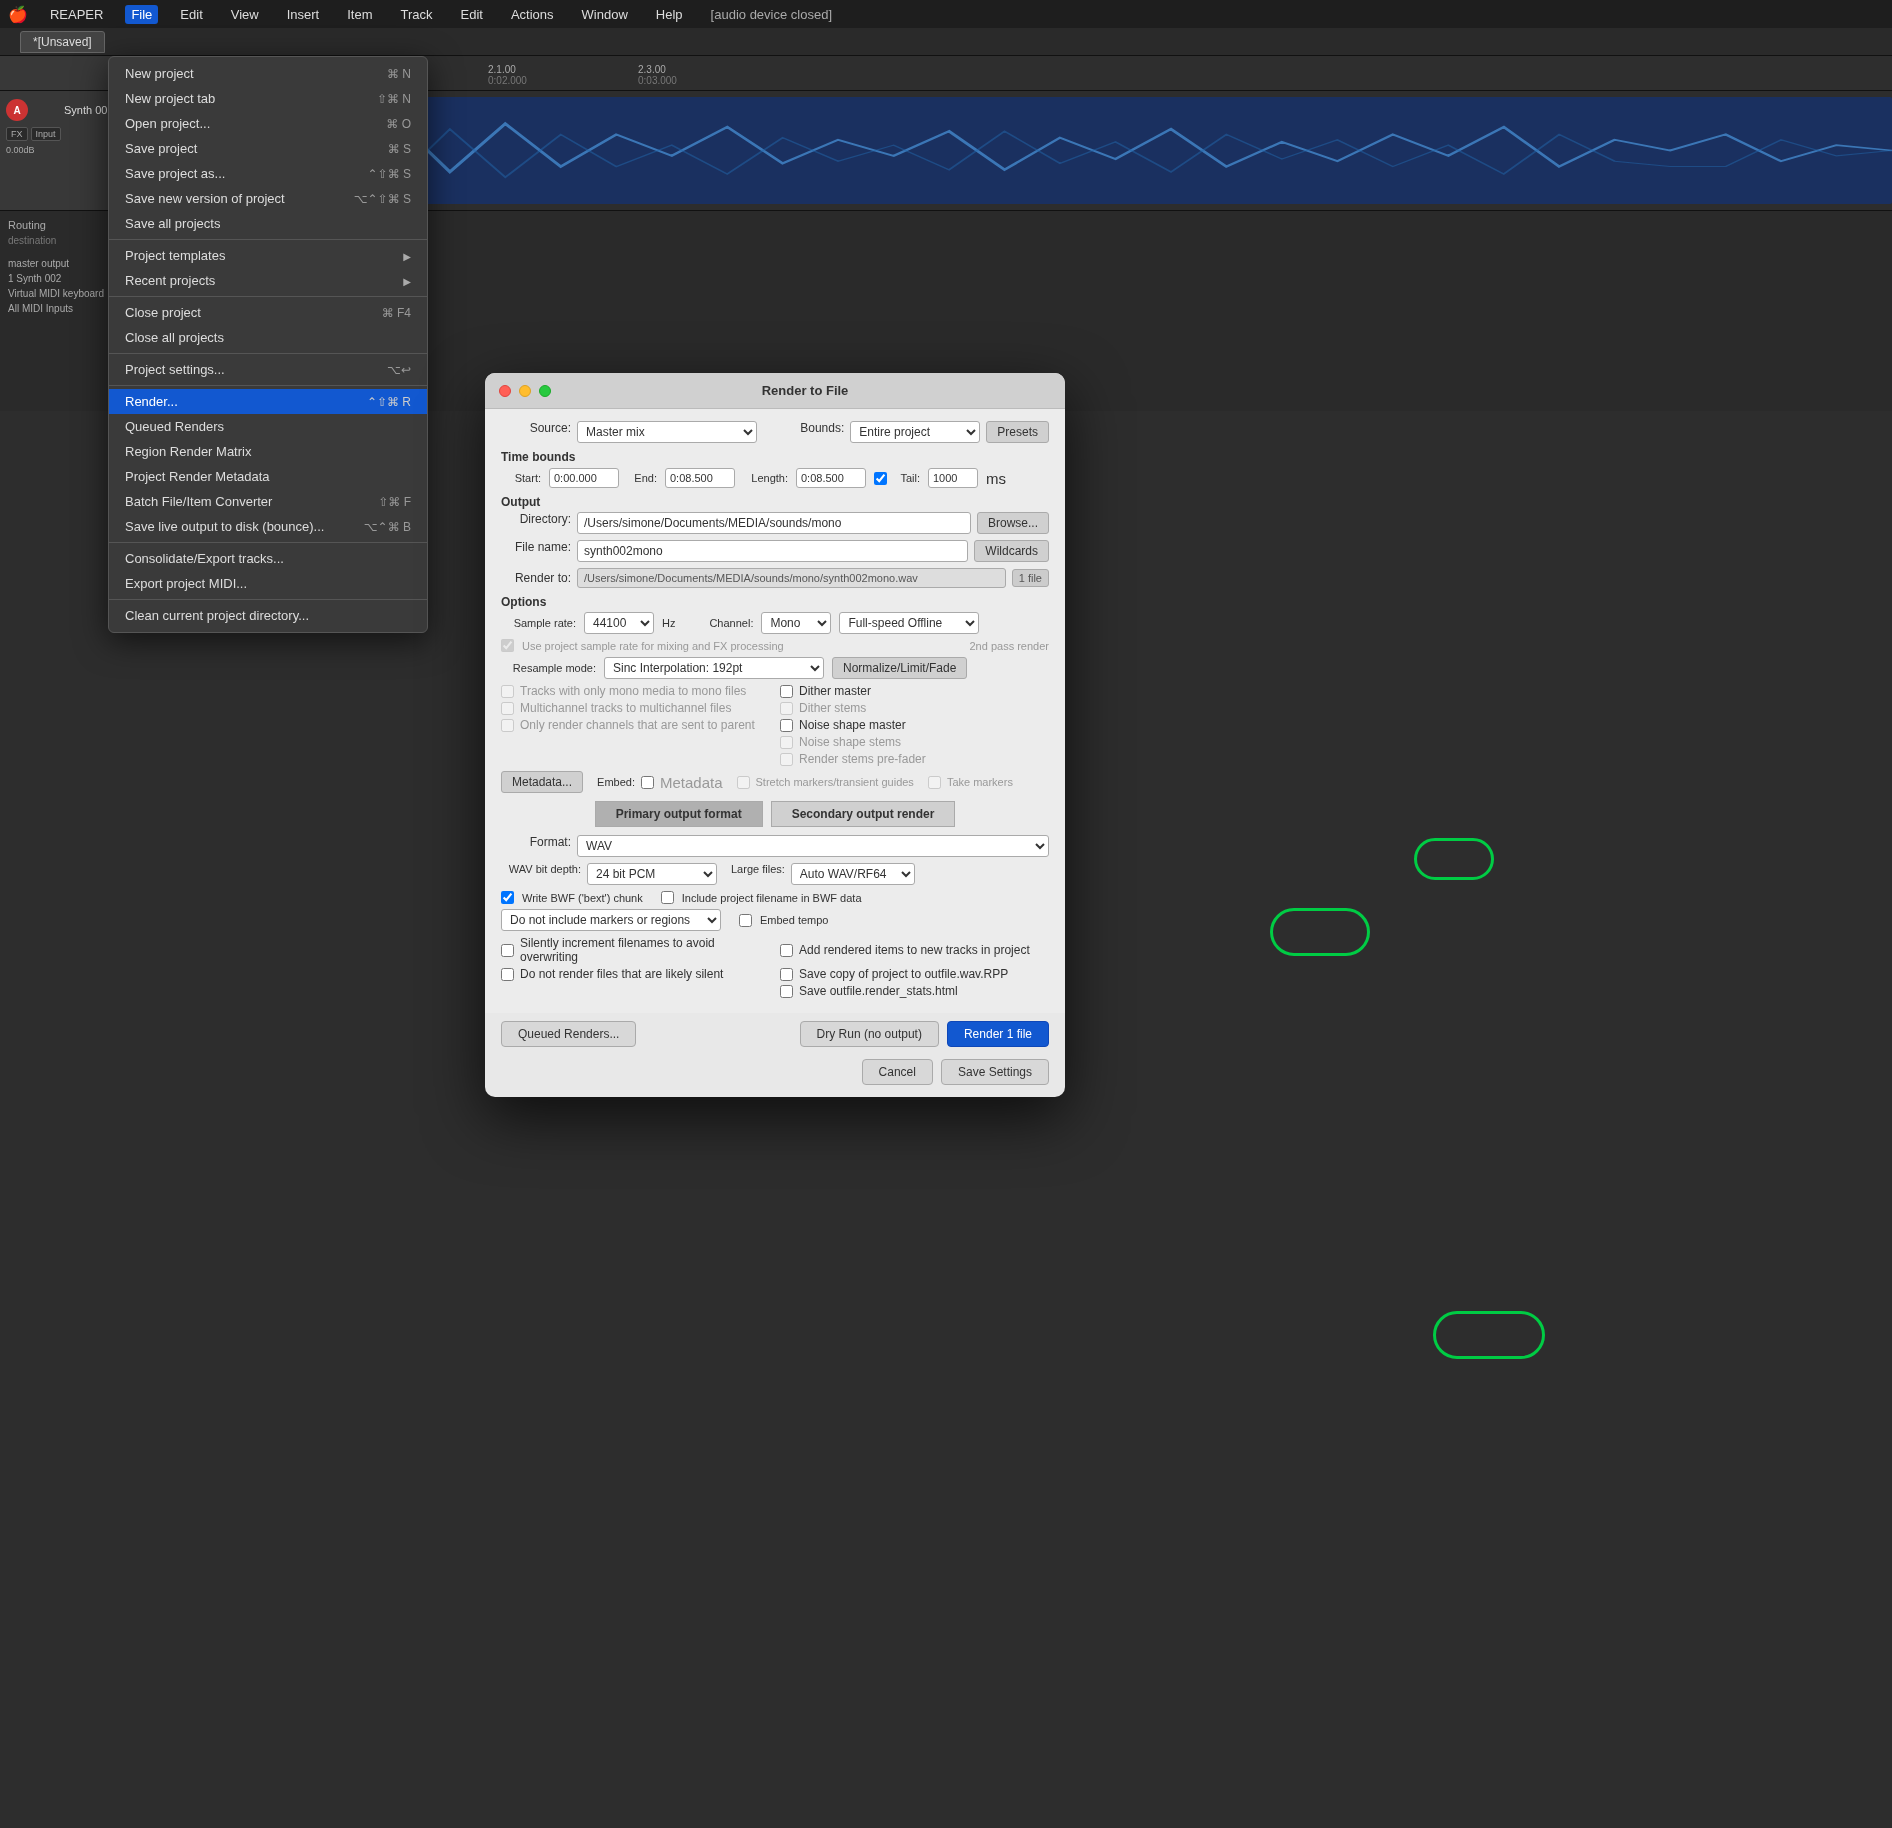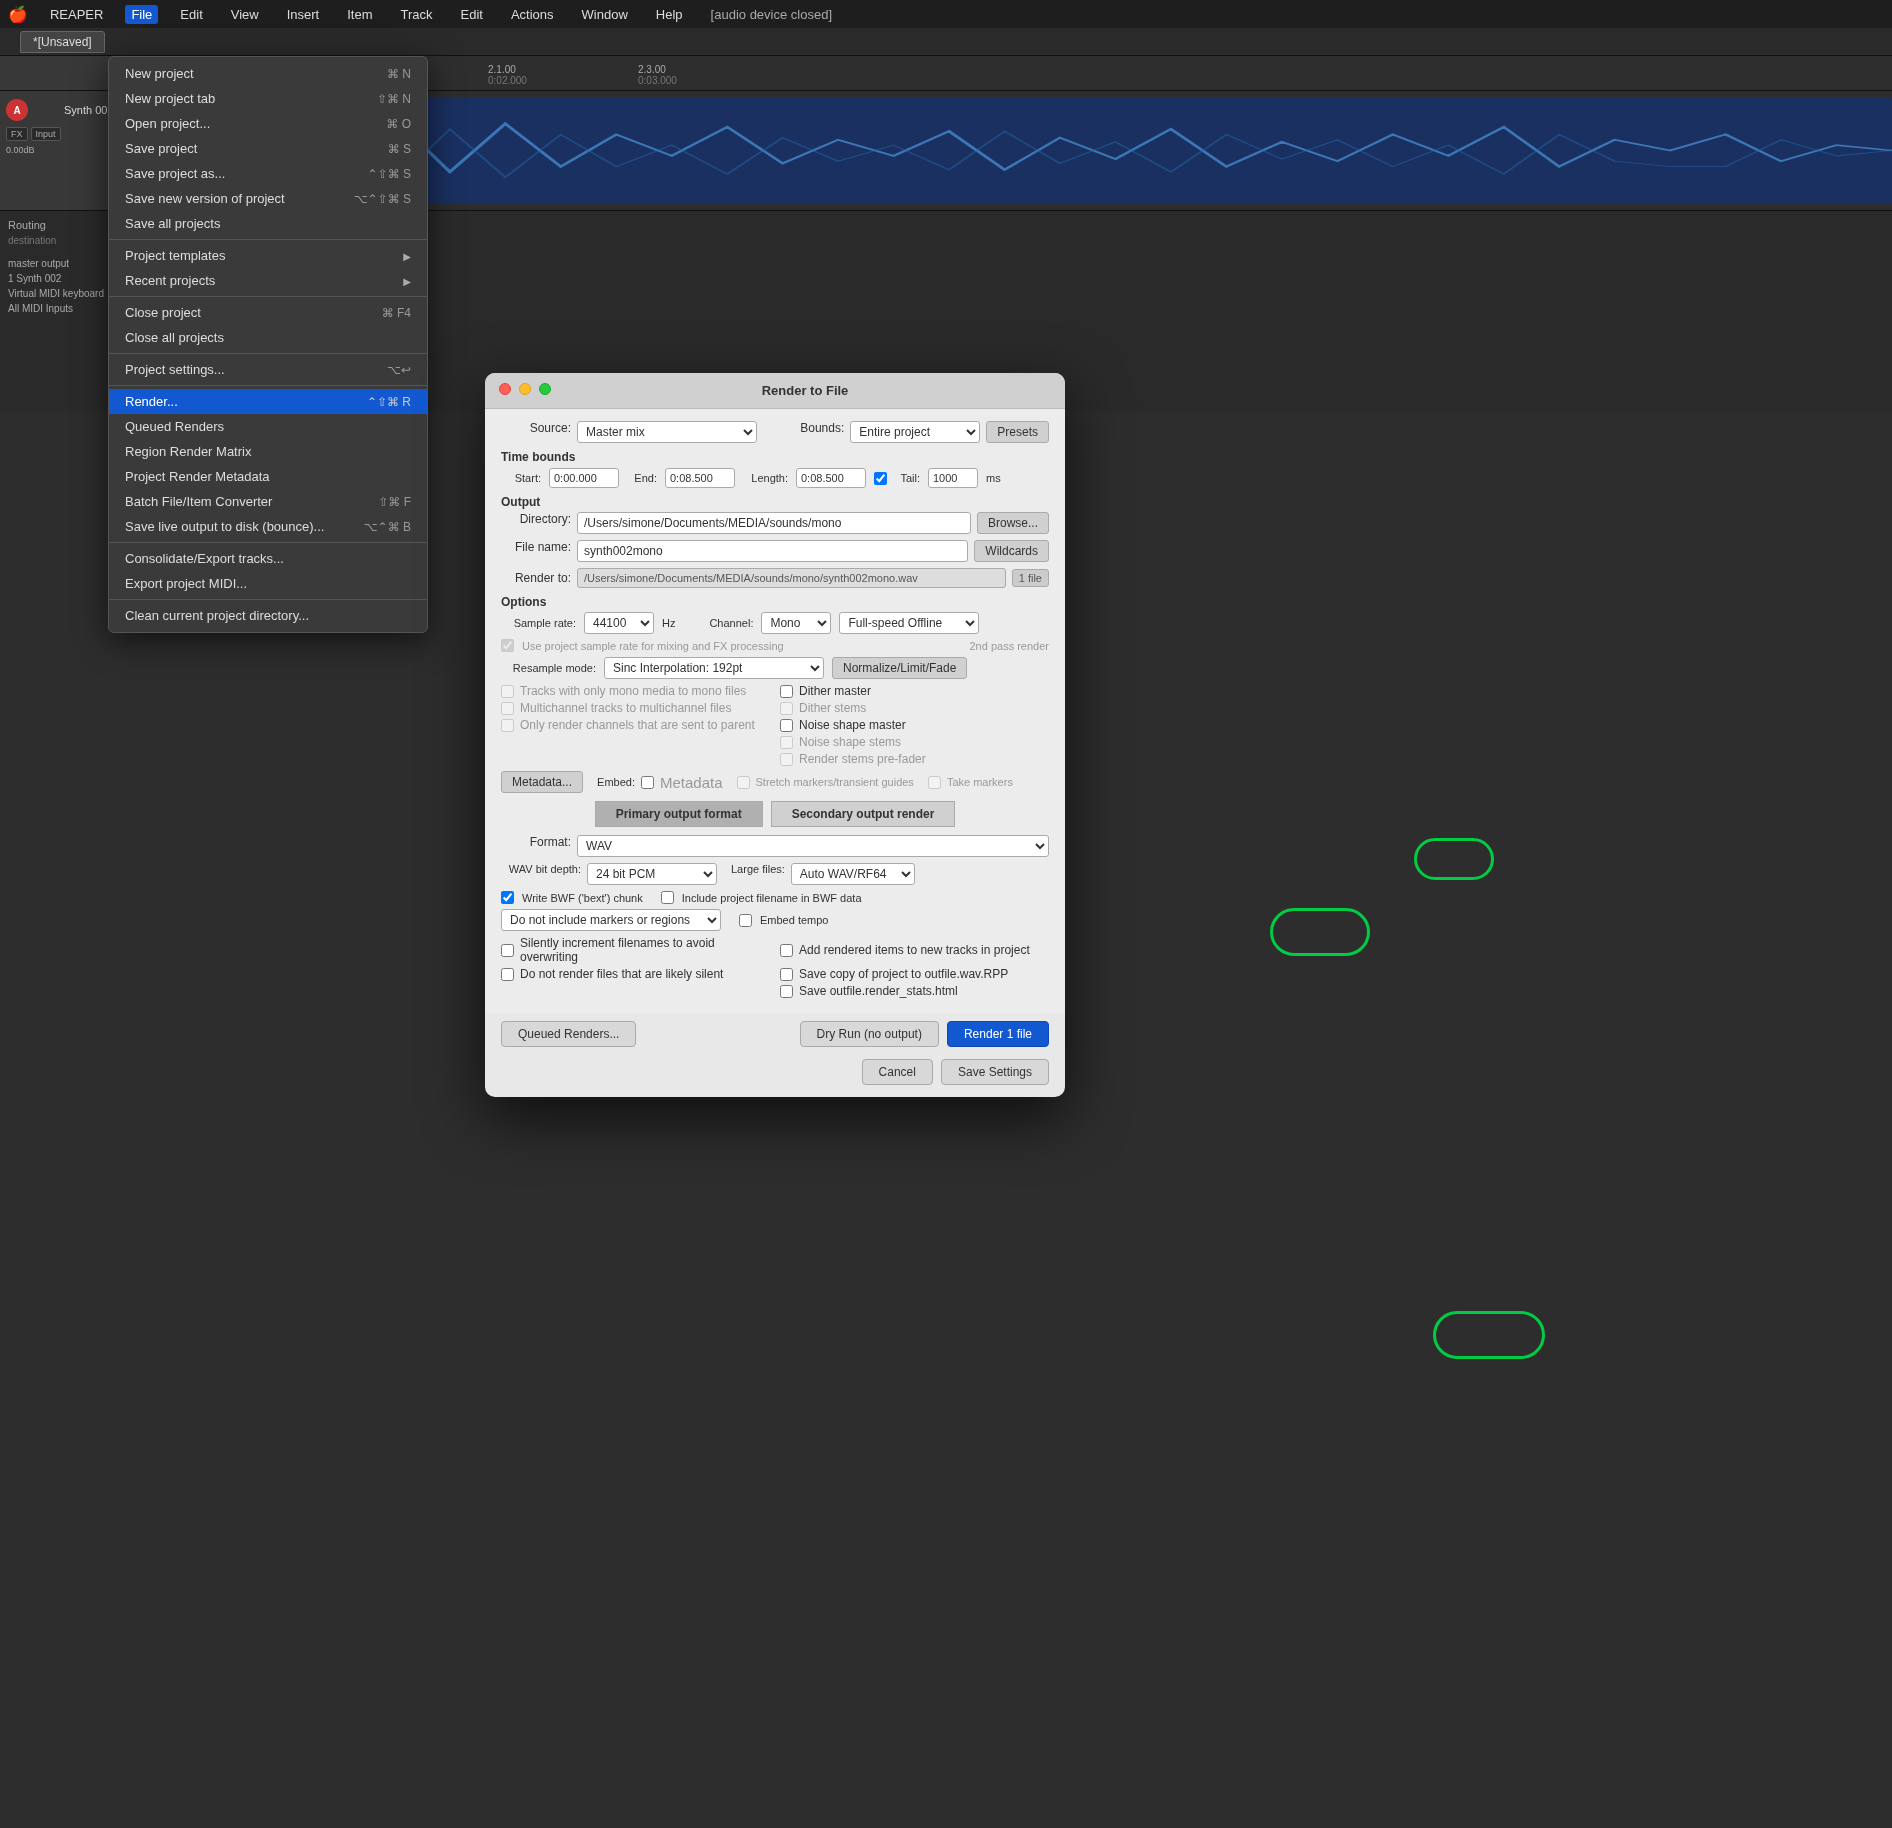--- a/index.html
+++ b/index.html
@@ -95,20 +95,21 @@
       left: 485px;
       width: 580px;
       background: #e8e8e8;
       border-radius: 10px;
       box-shadow: 0 20px 60px rgba(0,0,0,0.7);
       z-index: 300;
       overflow: hidden;
     }
     .dialog-titlebar {
       display: flex;
+      align-items: center;
       padding: 10px 14px;
       background: #d0d0d0;
       border-bottom: 1px solid #bbb;
       gap: 8px;
     }
     .traffic-light {
       width: 12px;
       height: 12px;
       border-radius: 50%;
     }
@@ -487,21 +488,21 @@
       <div class="inline-row">
         <span class="form-label" style="min-width:40px;text-align:right;font-size:11px;">Start:</span>
         <input class="small-input" type="text" value="0:00.000" style="">
         <span class="form-label" style="min-width:30px;font-size:11px;">End:</span>
         <input class="small-input" type="text" value="0:08.500" style="">
         <span class="form-label" style="min-width:45px;font-size:11px;">Length:</span>
         <input class="small-input" type="text" value="0:08.500" style="">
         <input type="checkbox" checked="" style="">
         <span class="form-label" style="min-width:25px;font-size:11px;">Tail:</span>
         <input class="small-input" type="text" value="1000" style="width: 50px;">
-        <span style="font-size:11px;color:#333;text-align:right;">ms</span>
+        <span style="font-size:15px;color:#333;text-align:right;">ms</span>
       </div>
 
       <div style="margin:6px 0 3px 0;">
         <span class="section-label">Output</span>
       </div>
 
       <div class="form-row">
         <span class="form-label">Directory:</span>
         <input class="form-input" type="text" value="/Users/simone/Documents/MEDIA/sounds/mono" style="">
         <button class="form-btn">Browse...</button>

